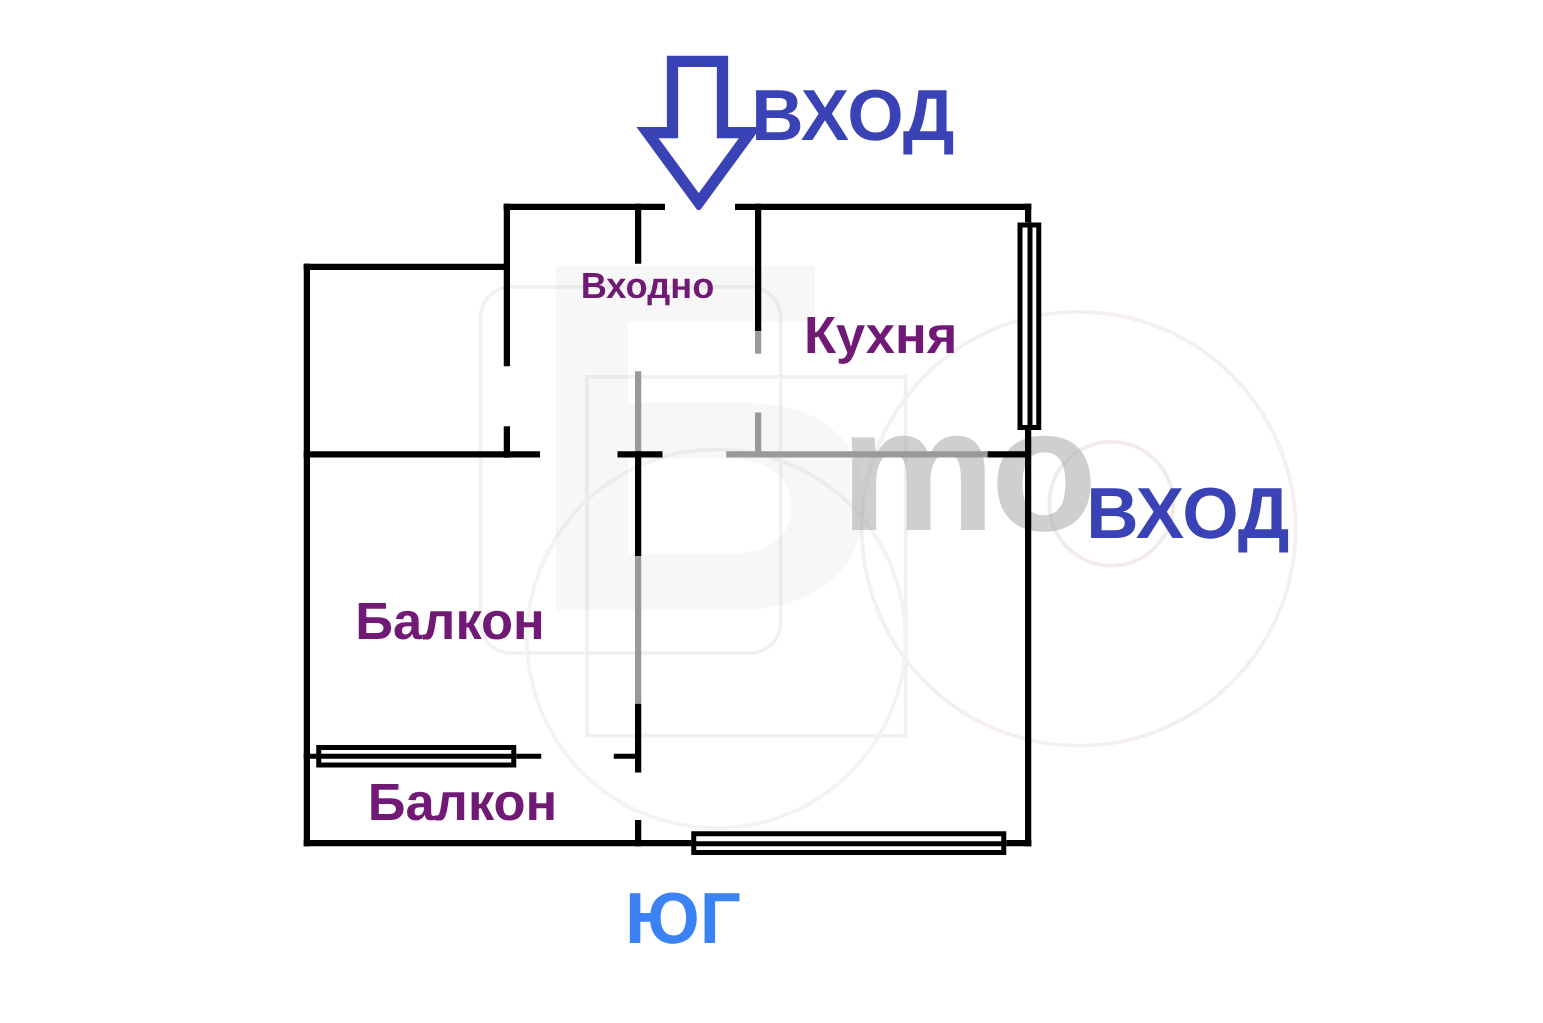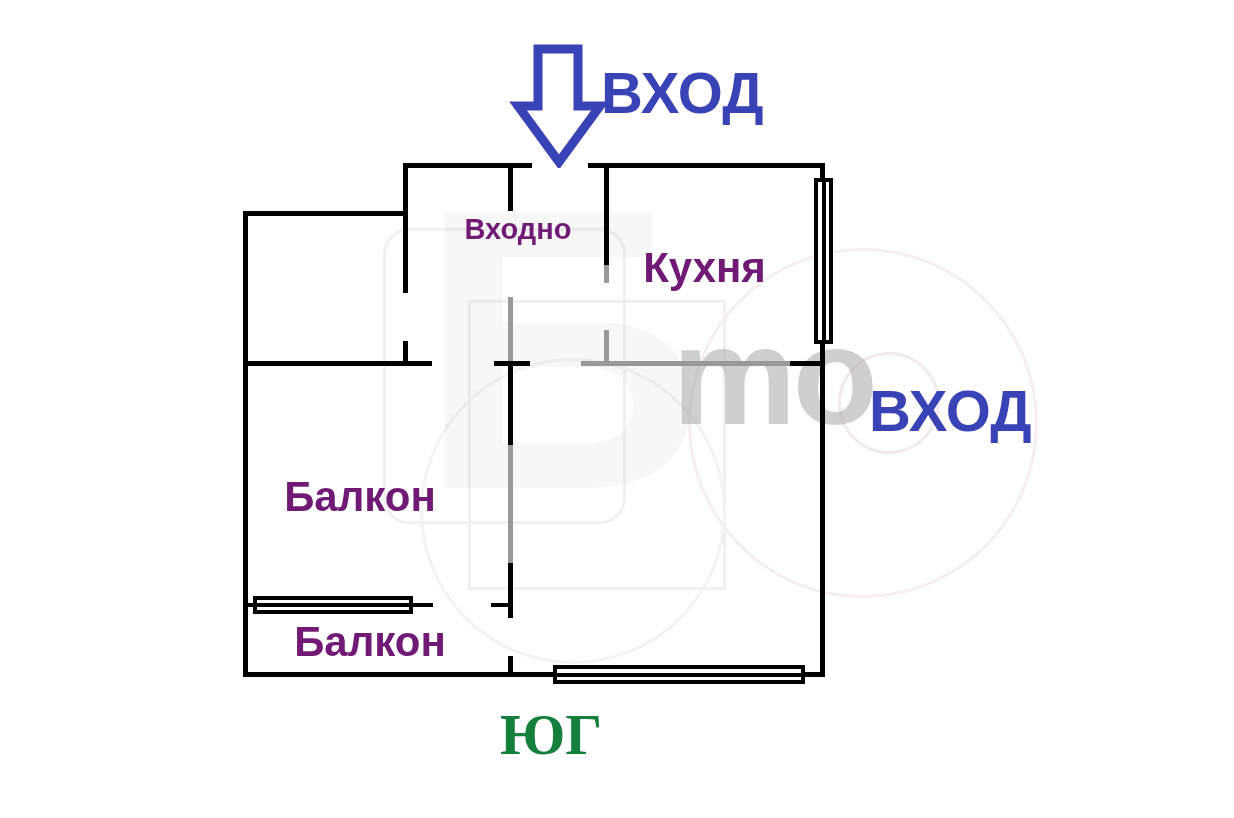--- a/index.html
+++ b/index.html
@@ -96,21 +96,21 @@
 
   <div class="room-label small" style="left:425px;top:211px;width:186px;">
     <div>Входно</div>
   </div>
   <div class="room-label" style="left:572px;top:244px;width:265px;">Кухня</div>
   <div class="room-label" style="left:233px;top:473px;width:254px;">Балкон</div>
   <div class="room-label" style="left:243px;top:618px;width:254px;">Балкон</div>
 
   <div class="compass-label" style="left:601px;top:61px;color:#3a43b5;">ВХОД</div>
   <div class="compass-label" style="left:869px;top:379px;color:#3a43b5;">ВХОД</div>
-  <div class="compass-label" style="left:500px;top:703px;color:#15803d;font-family:Liberation Serif, serif;">ЮГ</div>
+  <div class="compass-label" style="left:500px;top:703px;color:#3b82f6;">ЮГ</div>
 
   <div class="arrow-wrap" style="left:508px;top:40px;">
     <svg width="104" height="128" viewBox="0 0 104 128">
       <path d="M 30 9 H 70 V 66 H 92 L 51 122 L 10 66 H 30 Z" fill="#ffffff" stroke="#3a43b5" stroke-width="9" stroke-miterlimit="10"></path>
     </svg>
   </div>
 
 </div>
 
 </body></html>

